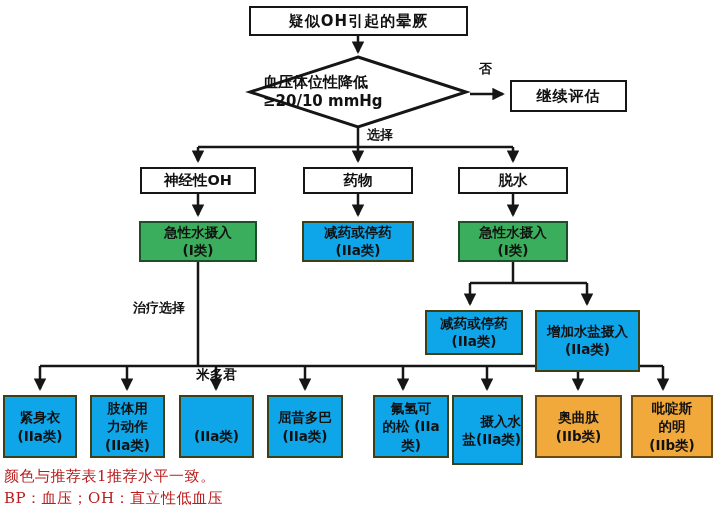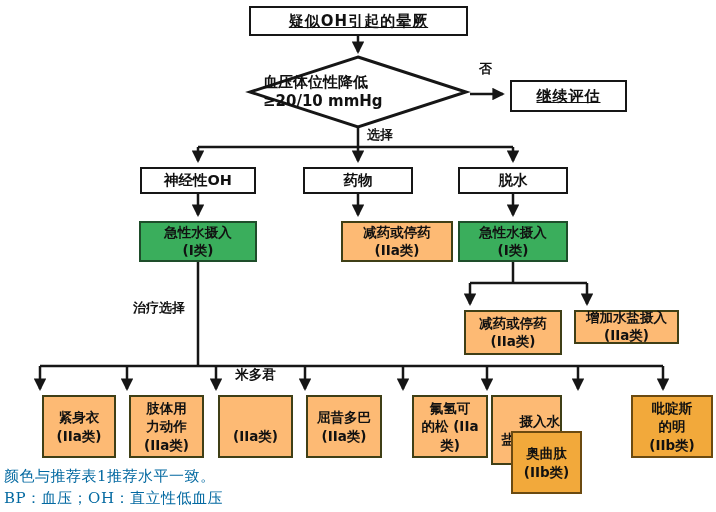--- a/index.html
+++ b/index.html
@@ -10,32 +10,32 @@
   }
   .wires { position:absolute; left:0; top:0; z-index:0; }
   .node {
     position:absolute; z-index:1; box-sizing:border-box;
     display:flex; flex-direction:column; align-items:center; justify-content:center;
     text-align:center; font-weight:bold; line-height:1.25;
     background:#fff; border:2.5px solid #161616;
   }
   .node .ln { display:block; }
   .plain { font-size:14.5px; }
-  .big   { font-size:15px; letter-spacing:1px;text-decoration:underline; }
+  .big   { font-size:15px; letter-spacing:1px; }
   .colored { border-color:#3f3f16; font-size:13.5px; line-height:1.3; }
   .green  { background:#3aae5c; border-color:#1e4d2a; }
-  .yellow { background:#fdba74;margin-left:39px; }
+  .yellow { background:#0ea5e9; }
   .orange { background:#f2a93b; border-color:#6b4a10; }
   .diamond-label {
     position:absolute; z-index:1; display:flex; flex-direction:column;
     align-items:flex-start; justify-content:center; text-align:center;
     font-weight:bold; font-size:15px; line-height:1.3; background:transparent;
   }
   .float-label { position:absolute; z-index:1; font-weight:bold; font-size:13px; }
-  .note { position:absolute; z-index:1; font-family:"DejaVu Serif","Liberation Serif",serif; font-size:15px; color:#0369a1; letter-spacing:0.5px; }
+  .note { position:absolute; z-index:1; font-family:"DejaVu Serif","Liberation Serif",serif; font-size:15px; color:#b91c1c; letter-spacing:0.5px; }
   .treat { font-size:13.5px; line-height:1.35; }
 </style>
 </head>
 <body>
 
 <div class="stage">
 
   <svg class="wires" width="716" height="512">
     <defs>
       <marker id="ah" viewBox="0 0 10 10" refX="8.5" refY="5" markerWidth="5" markerHeight="5" orient="auto-start-reverse">
@@ -107,21 +107,21 @@
     <span class="ln">急性水摄入</span>
     <span class="ln">(I类)</span>
   </div>
 
   <div class="float-label" style="left:133px;top:299px;">治疗选择</div>
 
   <div class="node colored yellow" style="left:425px;top:310px;width:98px;height:45px;">
     <span class="ln">减药或停药</span>
     <span class="ln">(IIa类)</span>
   </div>
-  <div class="node colored yellow" style="left:535px;top:310px;width:105px;height:34px;">
+  <div class="node colored yellow" style="left:535px;top:310px;width:105px;height:62px;">
     <span class="ln">增加水盐摄入</span>
     <span class="ln">(IIa类)</span>
   </div>
 
   <div class="node colored yellow treat" style="left:3px;top:395px;width:74px;height:63px;">
     <span class="ln">紧身衣</span>
     <span class="ln">(IIa类)</span>
     <span class="ln"></span>
   </div>
   <div class="node colored yellow treat" style="left:90px;top:395px;width:75px;height:63px;align-items:center;">
@@ -142,21 +142,21 @@
   <div class="node colored yellow treat" style="left:373px;top:395px;width:76px;height:63px;">
     <span class="ln">氟氢可</span>
     <span class="ln">的松 (IIa</span>
     <span class="ln">类)</span>
   </div>
   <div class="node colored yellow treat" style="left:452px;top:395px;width:71px;height:70px;align-items:flex-end;">
     <span class="ln">摄入水</span>
     <span class="ln">盐(IIa类)</span>
     <span class="ln"></span>
   </div>
-  <div class="node colored orange treat" style="left:511px;top:395px;width:71px;height:63px;margin-top:36px;">
+  <div class="node colored orange treat" style="left:535px;top:395px;width:87px;height:63px;">
     <span class="ln">奥曲肽</span>
     <span class="ln">(IIb类)</span>
     <span class="ln"></span>
   </div>
   <div class="node colored orange treat" style="left:631px;top:395px;width:82px;height:63px;">
     <span class="ln">吡啶斯</span>
     <span class="ln">的明</span>
     <span class="ln">(IIb类)</span>
   </div>
 

